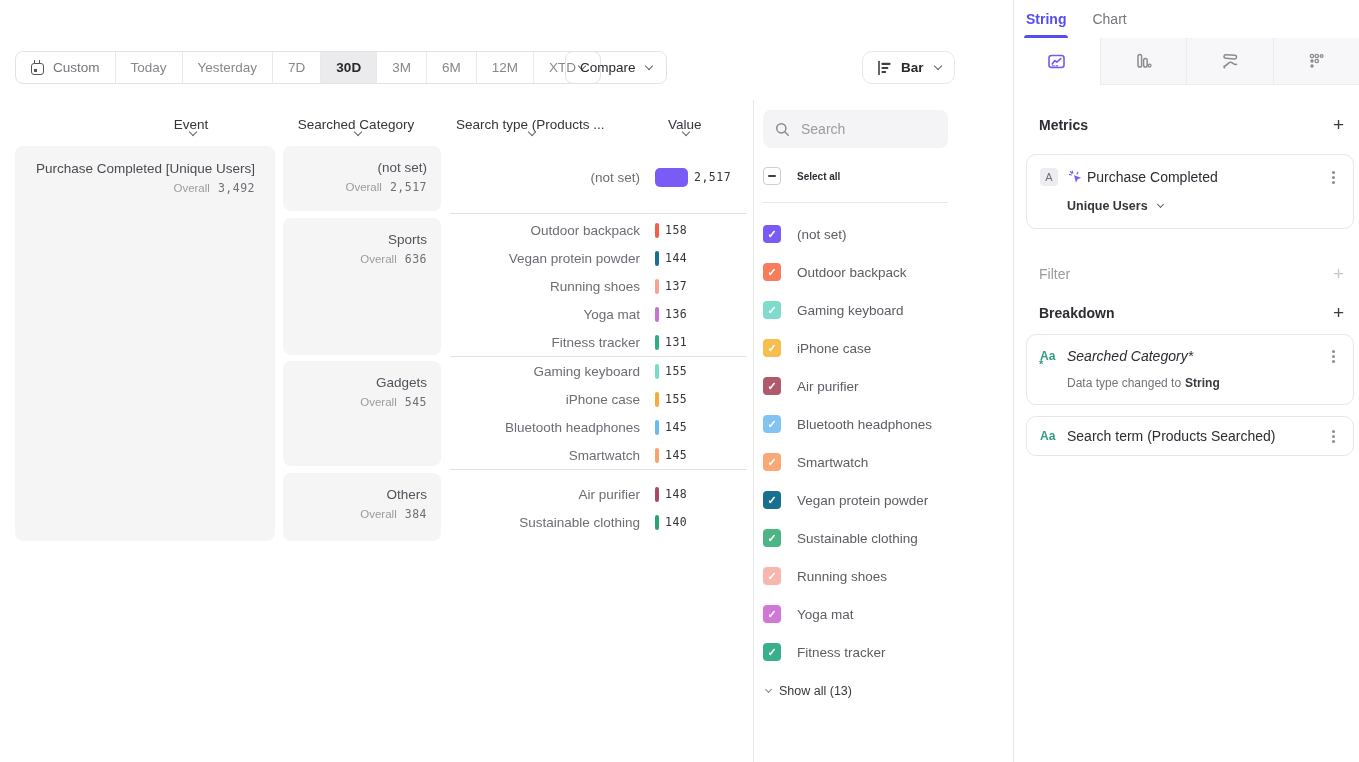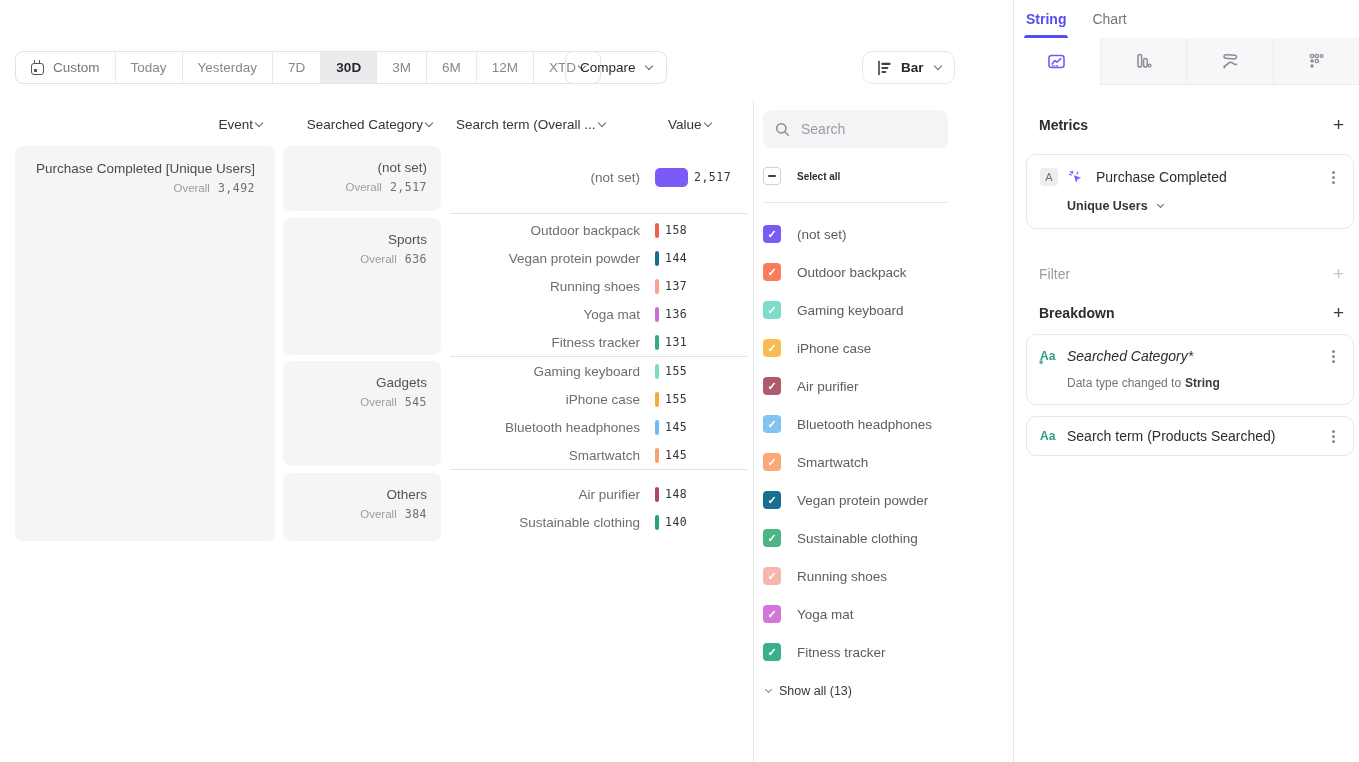--- a/index.html
+++ b/index.html
@@ -32,21 +32,21 @@
                       background:#55555c; box-shadow:5px 0 0 #55555c; }
   .cal-icon::after { content:""; position:absolute; bottom:1.5px; left:1.5px; width:3px; height:3px; background:#55555c; }
   .compare-btn { position:absolute; left:565px; top:51px; height:33px; display:flex; align-items:center;
                  border:1px solid #e3e3e6; border-radius:8px; padding:0 14px; font-size:13.5px;
                  color:#28282e; gap:7px; cursor:pointer; }
   .bar-btn { position:absolute; left:862px; top:51px; height:33px; display:flex; align-items:center;
              border:1px solid #e7e7ea; border-radius:10px; padding:0 13px; gap:8px; font-size:13.5px;
              font-weight:bold; color:#28282e; cursor:pointer; background:#fff; }
 
   
-  .thead { position:absolute; top:117px; display:flex; align-items:center; font-size:13.5px; color:#34343b; }
+  .thead { position:absolute; top:117px; display:flex; align-items:center; font-size:13.5px; color:#34343b;flex-direction:column; }
   .h-event    { left:120px; width:142px; justify-content:flex-end; }
   .h-category { left:280px; width:152px; justify-content:flex-end; }
   .h-term     { left:456px; }
   .h-value    { left:668px; }
 
   
   .event-cell { position:absolute; left:15px; top:146px; width:260px; height:395px;
                 background:#f5f5f6; border-radius:8px; padding:15px 20px 0 0; text-align:right; }
   .cell-name { font-size:13.5px; color:#4a4a51; }
   .overall-line { margin-top:5px; font-size:11.5px; color:#9b9ba1; }
@@ -109,21 +109,21 @@
   .qcontent { padding:0 5px 0 12px; }
   .sec-head { display:flex; align-items:center; justify-content:space-between; padding:0 10px 0 13px; }
   .sec-title { font-size:14px; font-weight:bold; color:#2c2c32; }
   .sec-title.muted { color:#9a9aa0; font-weight:normal; }
   .card { border:1px solid #e7e7ea; border-radius:10px; background:#fff; }
   .metric-card { margin-top:20px; padding:13px 12px 15px 13px; }
   .card-row { display:flex; align-items:center; }
   .badge-a { width:18px; height:18px; background:#ededf0; border-radius:4px; display:flex;
              align-items:center; justify-content:center; font-size:11px; color:#6f6f76; flex:none; }
   .spark-icon { margin-left:9px; flex:none; display:flex; }
-  .m-name { margin-left:12px; font-size:14px; color:#2c2c32; flex:1; }
+  .m-name { margin-left:3px; font-size:14px; color:#2c2c32; flex:1; }
   .kebab-wrap { width:16px; display:flex; justify-content:center; cursor:pointer; }
   .m-measure { margin:13px 0 0 27px; display:flex; align-items:center; gap:7px;
                font-size:12.5px; font-weight:bold; color:#34343a; cursor:pointer; }
   .head-metrics { margin-top:30px; }
   .head-filter { margin-top:35px; }
   .head-breakdown { margin-top:20px; }
   .bd-card { margin-top:12px; padding:13px 12px 14px 13px; }
   .bd-card.compact { margin-top:11px; padding:11px 12px 11px 13px; }
   .aa-icon { width:18px; flex:none; font-size:12px; font-weight:bold; color:#2f9e85; position:relative; }
   .aa-icon.starred::after { content:"*"; position:absolute; left:-1px; bottom:-7px; font-size:11px; color:#2f9e85; }
@@ -189,21 +189,21 @@
 
 <div class="thead h-event">
   <span>Event</span>
   <span class="chev"></span>
 </div>
 <div class="thead h-category">
   <span>Searched Category</span>
   <span class="chev"></span>
 </div>
 <div class="thead h-term">
-  <span>Search term (Overall ...</span>
+  <span>Search type (Products ...</span>
   <span class="chev"></span>
 </div>
 <div class="thead h-value">
   <span>Value</span>
   <span class="chev"></span>
 </div>
 
 <div class="event-cell">
   <div class="cell-name">Purchase Completed [Unique Users]</div>
   <div class="overall-line">

